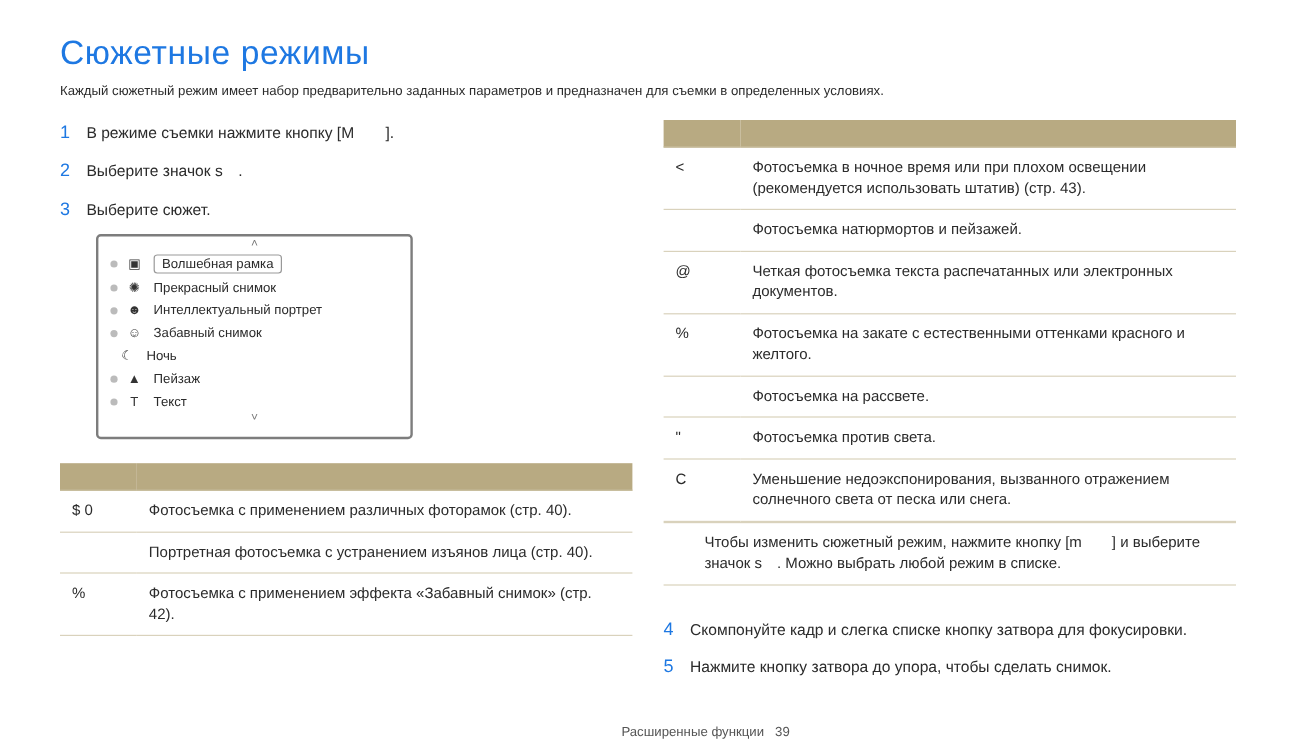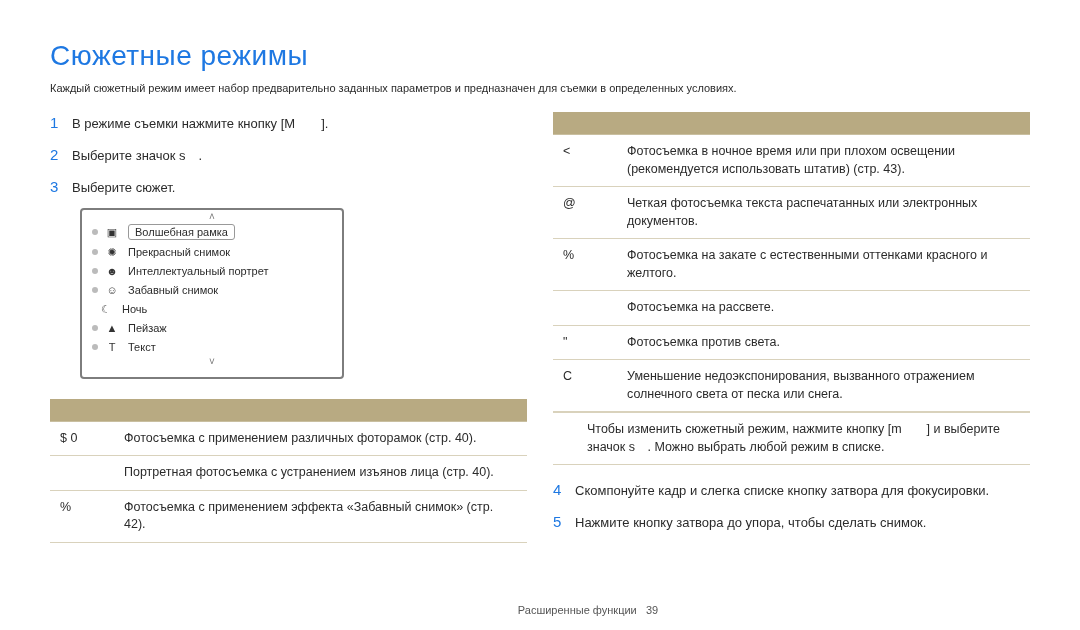--- a/index.html
+++ b/index.html
@@ -9,21 +9,21 @@
     height: 630px;
     background: #ffffff;
     font-family: Arial, Helvetica, sans-serif;
     color: #2b2b2b;
     -webkit-font-smoothing: antialiased;
   }
   .page {
     box-sizing: border-box;
     width: 1080px;
     height: 630px;
-    padding: 40px 50px 0 50px;
+    padding: 28px 50px 0 50px;
     position: relative;
   }
   h1 {
     margin: 0 0 10px 0;
     font-size: 28px;
     font-weight: 400;
     color: #1e78e2;
     letter-spacing: 0.5px;
   }
   .intro {
@@ -144,21 +144,21 @@
     width: 44px;
     font-family: "Segoe UI", Arial, sans-serif;
   }
 
   .note-box {
     display: flex;
     border-top: 1px solid #d9d2bc;
     border-bottom: 1px solid #d9d2bc;
     font-size: 12.5px;
     padding: 8px 10px 8px 0;
-    margin-bottom: 14px;
+    margin-bottom: 26px;
     line-height: 1.4;
   }
   .note-box .note-icon {
     width: 34px;
     flex: 0 0 34px;
   }
   .footer {
     position: absolute;
     bottom: 14px;
     width: 100%;
@@ -268,20 +268,24 @@
               <th style="width:44px"></th>
               <th></th>
             </tr>
         </thead>
         <tbody id="tbl-right">
             <tr>
               <td class="icon-cell">&lt;</td>
               <td>Фотосъемка в ночное время или при плохом освещении (рекомендуется использовать штатив) (стр. 43).</td>
             </tr>
             <tr>
+              <td class="icon-cell"></td>
+              <td>Фотосъемка натюрмортов и пейзажей.</td>
+            </tr>
+            <tr>
               <td class="icon-cell">@</td>
               <td>Четкая фотосъемка текста распечатанных или электронных документов.</td>
             </tr>
             <tr>
               <td class="icon-cell">%</td>
               <td>Фотосъемка на закате с естественными оттенками красного и желтого.</td>
             </tr>
             <tr>
               <td class="icon-cell"></td>
               <td>Фотосъемка на рассвете.</td>

